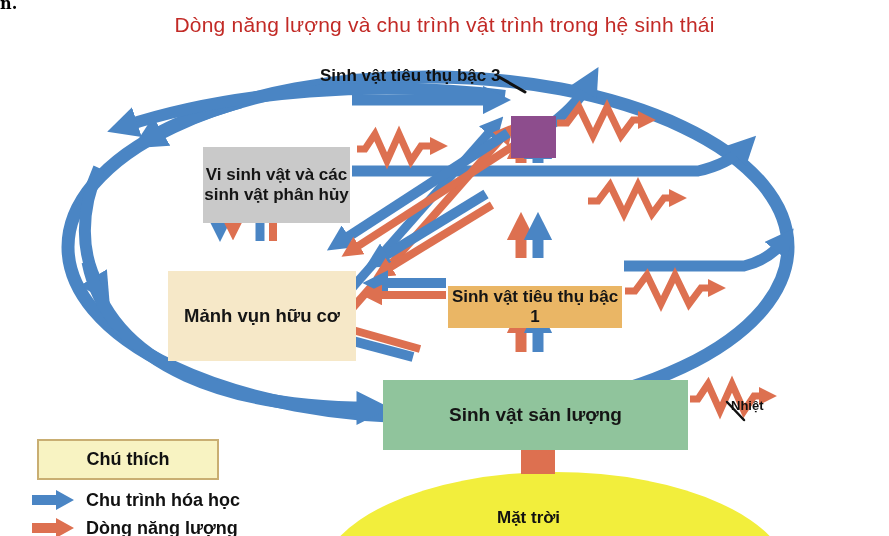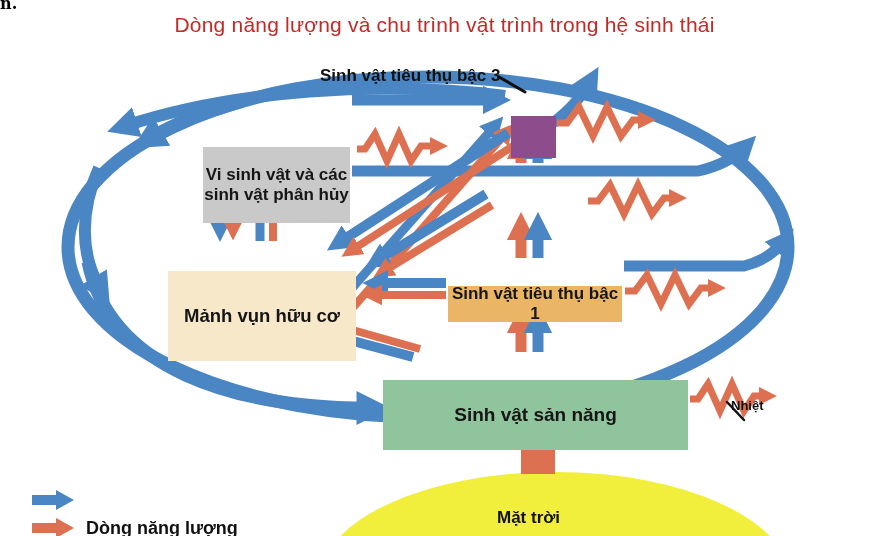--- a/index.html
+++ b/index.html
@@ -22,21 +22,21 @@
     position:absolute;left:0;top:13px;width:889px;text-align:center;
     font-size:21px;color:var(--title,#c22a26);letter-spacing:.2px;
   }
   #corner-fragment{
     position:absolute;left:0;top:-6px;font-family:"DejaVu Serif","Liberation Serif",serif;
     font-weight:bold;font-size:16px;color:#000;
   }
   #box-decomposers{left:203px;top:119px;width:147px;height:76px;background:var(--decomposer-box,#c9c9c9);font-size:17px;}
   #box-consumer3{left:511px;top:88px;width:45px;height:42px;background:var(--consumer3-box,#8d4d8d);}
   #box-consumer2{left:485px;top:163px;width:99px;height:49px;background:var(--consumer2-box,#a9d7ee);font-size:15.5px;}
-  #box-consumer1{left:448px;top:258px;width:174px;height:36px;background:var(--consumer1-box,#eab665);font-size:17px;}
+  #box-consumer1{left:448px;top:258px;width:174px;height:42px;background:var(--consumer1-box,#eab665);font-size:17px;}
   #box-detritus{left:168px;top:243px;width:188px;height:90px;background:var(--detritus-box,#f6e8c8);font-size:18.5px;}
   #box-producers{left:383px;top:352px;width:305px;height:70px;background:var(--producer-box,#90c49c);font-size:19px;}
   #lbl-consumer3{left:288px;top:66px;font-size:17px;margin-left:32px;}
   #lbl-heat{left:731px;top:398px;font-size:13px;}
   #lbl-sun{left:497px;top:508px;font-size:17px;}
   #legend-box{
     position:absolute;left:37px;top:439px;width:182px;height:41px;box-sizing:border-box;
     background:var(--legend-bg,#f8f3c2);border:2px solid var(--legend-border,#c9ae72);
     display:flex;align-items:center;justify-content:center;font-weight:bold;font-size:18px;color:#111;
   }
@@ -106,33 +106,35 @@
     <polygon points="521,474 521,447 504,447 538,413 572,447 555,447 555,474" class="fo"></polygon>
 
     <path d="M 499,77 L 525,92" class="ptr"></path>
     <path d="M 727,402 L 744,420" class="ptr" style="stroke-width:2.5"></path>
   </svg>
 
   <div class="bx" id="box-decomposers">Vi sinh vật và các sinh vật phân hủy</div>
   <div class="bx" id="box-consumer3"></div>
   <div class="bx" id="box-consumer1">Sinh vật tiêu thụ bậc 1</div>
   <div class="bx" id="box-detritus">Mảnh vụn hữu cơ</div>
-  <div class="bx" id="box-producers">Sinh vật sản năng</div>
+  <div class="bx" id="box-producers">Sinh vật sản lượng</div>
 
   <div class="lbl" id="lbl-consumer3">Sinh vật tiêu thụ bậc 3</div>
   <div class="lbl" id="lbl-heat">Nhiệt</div>
   <div class="lbl" id="lbl-sun">Mặt trời</div>
 
   <div id="title">Dòng năng lượng và chu trình vật trình trong hệ sinh thái</div>
   <div id="corner-fragment">n.</div>
 
+  <div id="legend-box">Chú thích</div>
   <div class="legend-row" id="legend-row-1">
     <svg width="44" height="22" viewBox="0 0 44 22">
       <polygon points="0,6 24,6 24,1 42,11 24,21 24,16 0,16" fill="#4a85c4"></polygon>
     </svg>
+    <span class="legend-label">Chu trình hóa học</span>
   </div>
   <div class="legend-row" id="legend-row-2">
     <svg width="44" height="22" viewBox="0 0 44 22">
       <polygon points="0,6 24,6 24,1 42,11 24,21 24,16 0,16" fill="#dd7050"></polygon>
     </svg>
     <span class="legend-label">Dòng năng lượng</span>
   </div>
 
 </div>
 

